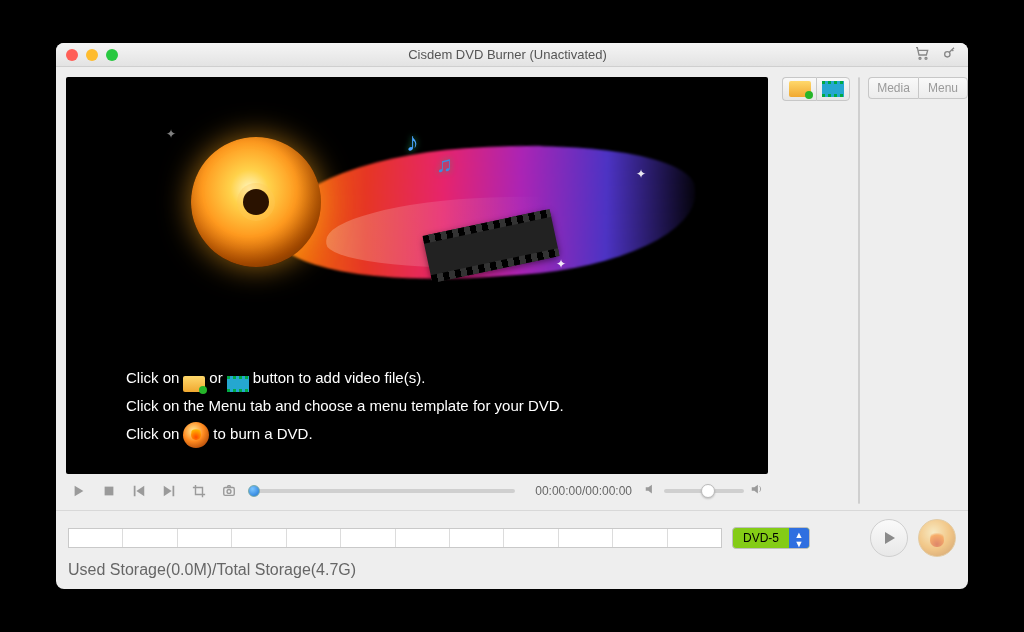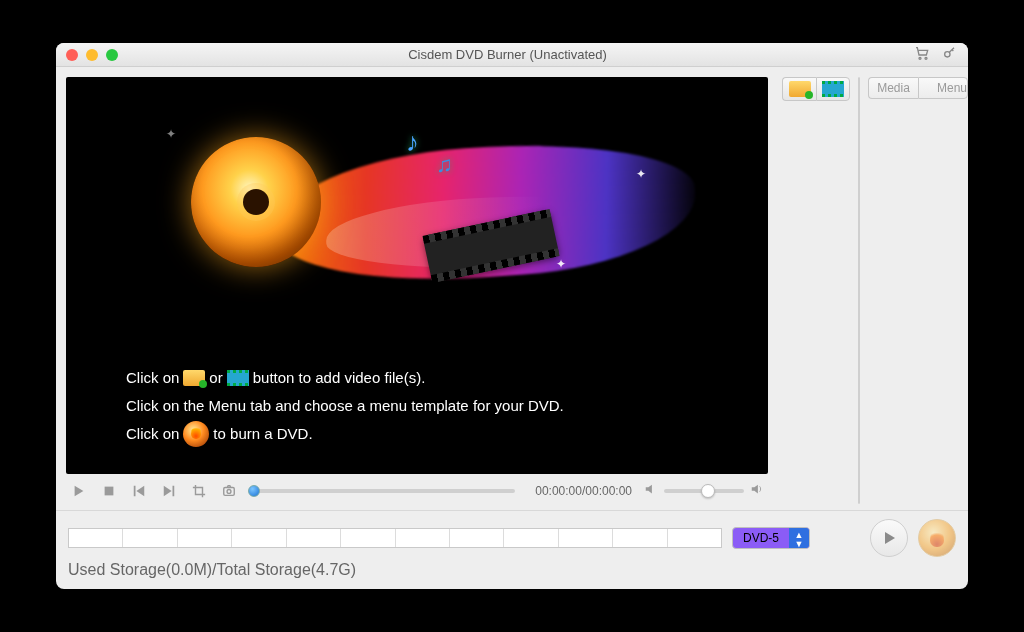--- a/index.html
+++ b/index.html
@@ -92,21 +92,21 @@
     content:""; position:absolute; left:0; right:0; height:8px;
     background: repeating-linear-gradient(90deg,#000 0 6px,#333 6px 12px);
   }
   .filmstrip::before{ top:0 } .filmstrip::after{ bottom:0 }
   .sparkle { position:absolute; color:#fff; font-size:12px; opacity:.9; }
 
   .instructions {
     color:#fff; font-size:15px; line-height:28px;
     padding: 14px 60px 26px 60px;
   }
-  .instructions .row { display:flex; align-items:center; flex-wrap:wrap; gap:4px; }
+  .instructions .row { display:flex; align-items:flex-end; flex-wrap:wrap; gap:4px; }
   .mini-folder, .mini-film {
     display:inline-block; width:22px; height:16px; vertical-align:middle; border-radius:2px;
   }
   .mini-folder { background:linear-gradient(#ffd86b,#f0a830); position:relative; }
   .mini-folder::after{ content:""; position:absolute; right:-2px; bottom:-2px; width:8px; height:8px; border-radius:50%; background:#26b52a; color:#fff; font-size:8px; line-height:8px; text-align:center; }
   .mini-film { background:#25a7d0; position:relative; }
   .mini-film::before{content:"";position:absolute;left:0;right:0;top:0;height:3px;background:repeating-linear-gradient(90deg,#0a4 0 3px,#25a7d0 3px 6px);}
   .mini-film::after{content:"";position:absolute;left:0;right:0;bottom:0;height:3px;background:repeating-linear-gradient(90deg,#0a4 0 3px,#25a7d0 3px 6px);}
   .burn-ball {
     display:inline-block; width:26px; height:26px; border-radius:50%; vertical-align:middle;
@@ -157,36 +157,36 @@
   .side-panel {
     flex:1; background:#ddd; border:1px solid #cfcfcf; border-radius:2px;
   }
   .side-bottom { display:flex; justify-content:center; }
   .side-bottom .seg { display:flex; }
   .side-bottom button {
     width:50px; height:22px; background:linear-gradient(#f9f9f9,#ececec);
     border:1px solid #c7c7c7; color:#9a9a9a; font-size:12px;
   }
   .side-bottom button:first-child{border-right:none;border-radius:4px 0 0 4px;}
-  .side-bottom button:last-child{border-radius:0 4px 4px 0;text-align:right;}
+  .side-bottom button:last-child{border-radius:0 4px 4px 0;}
 
   .footer {
     border-top:1px solid #d8d8d8; padding:8px 12px 10px 12px;
     display:flex; flex-direction:column; gap:4px;
   }
   .footer-row { display:flex; align-items:center; gap:10px; }
   .storage-bar {
     flex:1; height:20px; background:#fff; border:1px solid #c9c9c9;
     display:flex;
   }
   .storage-bar .cell { flex:1; border-right:1px solid #dcdcdc; }
   .storage-bar .cell:last-child{border-right:none;}
   .disc-select {
     height:22px; border:1px solid #bfbfbf; border-radius:4px; overflow:hidden;
-    display:flex; align-items:stretch; font-size:12px; background:#8b5cf6;
+    display:flex; align-items:stretch; font-size:12px; background:#84cc16;
   }
   .disc-select span { padding:3px 10px 0 10px; }
   .disc-select .arrow {
     width:18px; background:#2f6fe0; color:#fff; font-size:9px; line-height:9px;
     display:flex; flex-direction:column; align-items:center; justify-content:center;
   }
   .big-btn {
     width:38px; height:38px; border-radius:50%; border:1px solid #cfcfcf;
     background:linear-gradient(#fafafa,#e8e8e8); display:flex; align-items:center; justify-content:center;
     color:#8a8a8a;

